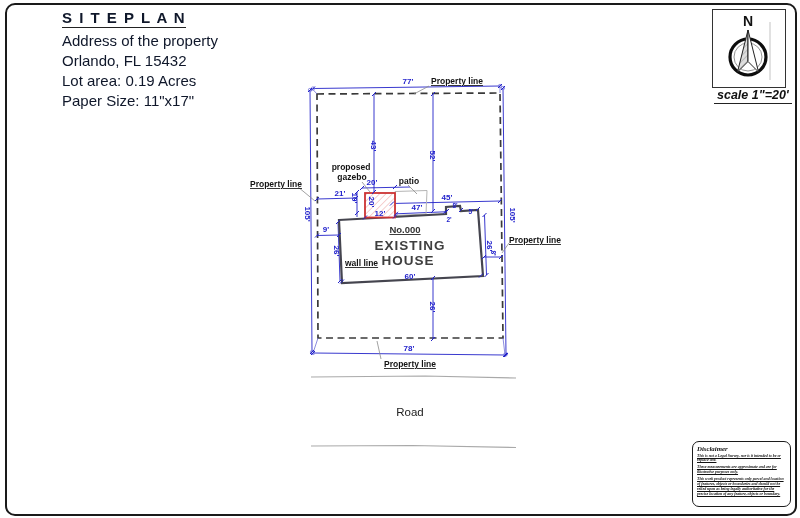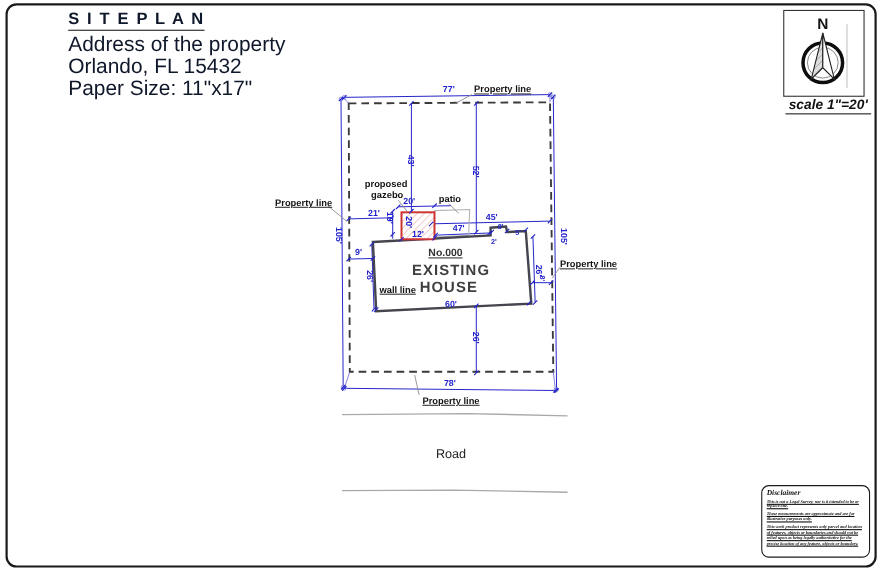--- a/index.html
+++ b/index.html
@@ -1,21 +1,21 @@
 <!DOCTYPE html>
 <html><head>
 <meta charset="utf-8">
 <style>
   html,body{margin:0;padding:0;background:#fff;}
   #page{position:relative;width:800px;height:518px;background:#fff;font-family:"Liberation Sans",sans-serif;overflow:hidden;}
   #frame{position:absolute;left:5px;top:3px;width:788px;height:509px;border:2px solid #1a1a1a;border-radius:10px;}
   
   #header{position:absolute;left:18px;top:9px;color:#0f172a;margin-left:44px;}
   #site-title{display:inline-block;font-size:15px;font-weight:600;letter-spacing:1.5px;border-bottom:1.6px solid #222;padding-bottom:1px;margin-bottom:3px;}
-  .hline{font-size:19px;line-height:20px;white-space:pre;}
+  .hline{font-size:15px;line-height:20px;white-space:pre;}
   
   #north-box{position:absolute;left:712px;top:9px;width:72px;height:77px;border:1.3px solid #333;background:#fff;}
   #scale-label{position:absolute;left:714px;top:88px;font-style:italic;font-size:12.5px;font-weight:600;color:#111;border-bottom:1.2px solid #222;padding:0 3px 1px 3px;}
   
   #disclaimer{position:absolute;left:692px;top:441px;width:89px;height:58px;border:1.2px solid #1c1c1c;border-radius:7px;padding:3px 4px;background:#fff;font-family:"Liberation Serif",serif;color:#111;}
   #disclaimer .dtitle{font-size:6.8px;font-weight:700;font-style:italic;margin-bottom:1.5px;}
   #disclaimer p{font-size:3.9px;font-weight:700;font-style:italic;line-height:1.25;margin:0 0 2px 0;text-decoration:underline;}
   
   .prop{fill:none;stroke:#3a3a3a;stroke-width:1.7;stroke-dasharray:7 4.5;}
   .bdim{stroke:#2323c8;stroke-width:0.9;fill:none;}
@@ -40,20 +40,21 @@
 </head>
 <body>
 
 <div id="page">
   <div id="frame"></div>
 
   <div id="header">
     <div id="site-title">S I T E  P L A N</div>
     <div class="hline">Address of the property</div>
     <div class="hline">Orlando, FL 15432</div>
+    <div class="hline">Lot area: 0.19 Acres</div>
     <div class="hline">Paper Size: 11"x17"</div>
   </div>
 
   <div id="north-box">
     <svg width="70" height="75" viewBox="0 0 70 75">
       <defs>
         <pattern id="grayhatch" width="4" height="4" patternTransform="rotate(45)" patternUnits="userSpaceOnUse">
           <rect width="4" height="4" fill="#dedede"></rect>
           <line x1="0" y1="0" x2="0" y2="4" stroke="#9a9a9a" stroke-width="1"></line>
         </pattern>

